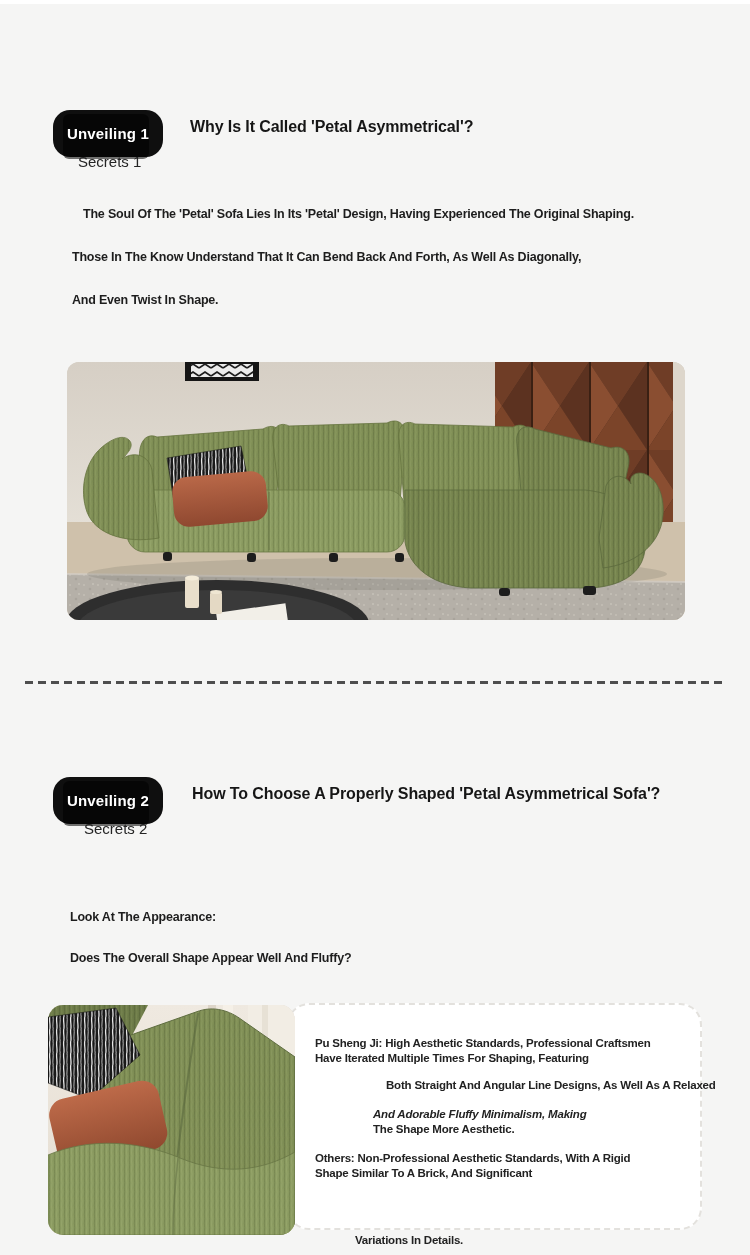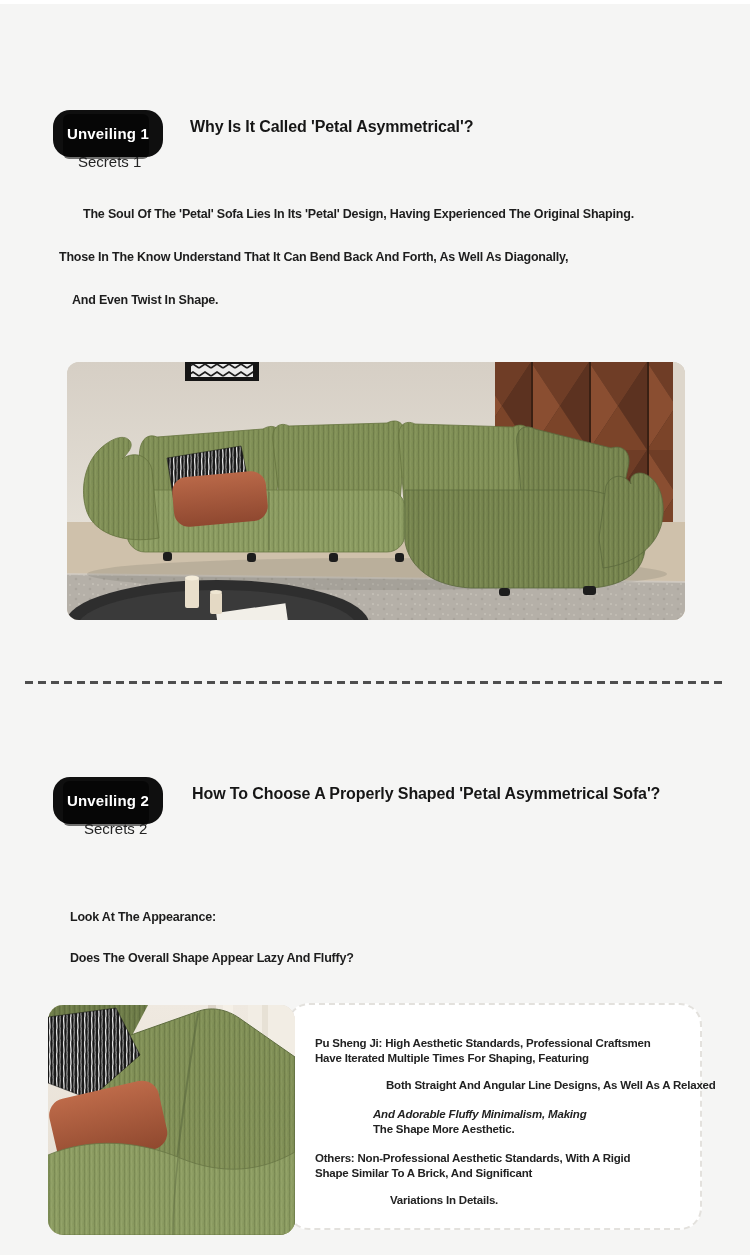--- a/index.html
+++ b/index.html
@@ -32,21 +32,21 @@
 <div class="page">
   <div class="top-strip"></div>
 
   <div class="badge" style="left:53px;top:110px;">
     <span>Unveiling 1</span>
   </div>
   <div class="secrets" style="left:78px;top:153px;">Secrets 1</div>
   <div class="heading" style="left:190px;top:118px;">Why Is It Called 'Petal Asymmetrical'?</div>
 
   <div class="bodyline" style="left:83px;top:207px;">The Soul Of The 'Petal' Sofa Lies In Its 'Petal' Design, Having Experienced The Original Shaping.</div>
-  <div class="bodyline" style="left:59px;top:250px;">Those In The Know Understand That It Can Bend Back And Forth, As Well As Diagonally,</div>
+  <div class="bodyline" style="left:72px;top:250px;">Those In The Know Understand That It Can Bend Back And Forth, As Well As Diagonally,</div>
   <div class="bodyline" style="left:72px;top:293px;">And Even Twist In Shape.</div>
 
   <div class="photo" id="hero" aria-label="living-room-photo-green-petal-sofa">
     <svg viewBox="0 0 618 258" width="618" height="258">
       <defs>
         <linearGradient id="hw" x1="0" y1="0" x2="0" y2="1">
           <stop offset="0" stop-color="#d6cfc5"></stop>
             <stop offset="1" stop-color="#e5e0d7"></stop>
         </linearGradient>
         <pattern id="hzig" width="12" height="8" patternUnits="userSpaceOnUse">
@@ -143,32 +143,32 @@
 
   <div class="divider"></div>
 
   <div class="badge" style="left:53px;top:777px;">
     <span>Unveiling 2</span>
   </div>
   <div class="secrets" style="left:84px;top:820px;">Secrets 2</div>
   <div class="heading" style="left:192px;top:785px;">How To Choose A Properly Shaped 'Petal Asymmetrical Sofa'?</div>
 
   <div class="bodyline" style="left:70px;top:910px;">Look At The Appearance:</div>
-  <div class="bodyline" style="left:70px;top:951px;">Does The Overall Shape Appear Lazy And Fluffy?</div>
+  <div class="bodyline" style="left:70px;top:951px;">Does The Overall Shape Appear Well And Fluffy?</div>
 
   <div class="panel"></div>
 
   <div class="panel-line" style="left:315px;top:1036px;">Pu Sheng Ji: High Aesthetic Standards, Professional Craftsmen</div>
   <div class="panel-line" style="left:315px;top:1051px;">Have Iterated Multiple Times For Shaping, Featuring</div>
   <div class="panel-line" style="left:358px;top:1078px;padding-left:28px;">Both Straight And Angular Line Designs, As Well As A Relaxed</div>
   <div class="panel-line" style="left:373px;top:1107px;font-style:italic;">And Adorable Fluffy Minimalism, Making</div>
   <div class="panel-line" style="left:373px;top:1122px;">The Shape More Aesthetic.</div>
   <div class="panel-line" style="left:315px;top:1151px;">Others: Non-Professional Aesthetic Standards, With A Rigid</div>
   <div class="panel-line" style="left:315px;top:1166px;">Shape Similar To A Brick, And Significant</div>
-  <div class="panel-line" style="left:355px;top:1193px;margin-left:35px;">Variations In Details.</div>
+  <div class="panel-line" style="left:355px;top:1233px;">Variations In Details.</div>
 
   <div class="photo" id="closeup" aria-label="closeup-photo-green-sofa-cushions">
     <svg viewBox="0 0 247 230" width="247" height="230">
       <defs>
         <linearGradient id="cuBg" x1="0" y1="0" x2="0" y2="1">
           <stop offset="0" stop-color="#efe9e0"></stop>
             <stop offset="1" stop-color="#e4ddd1"></stop>
         </linearGradient>
         <pattern id="cuGrA" width="5" height="9" patternUnits="userSpaceOnUse">
           <rect width="5" height="9" fill="#7f8e55"></rect>

